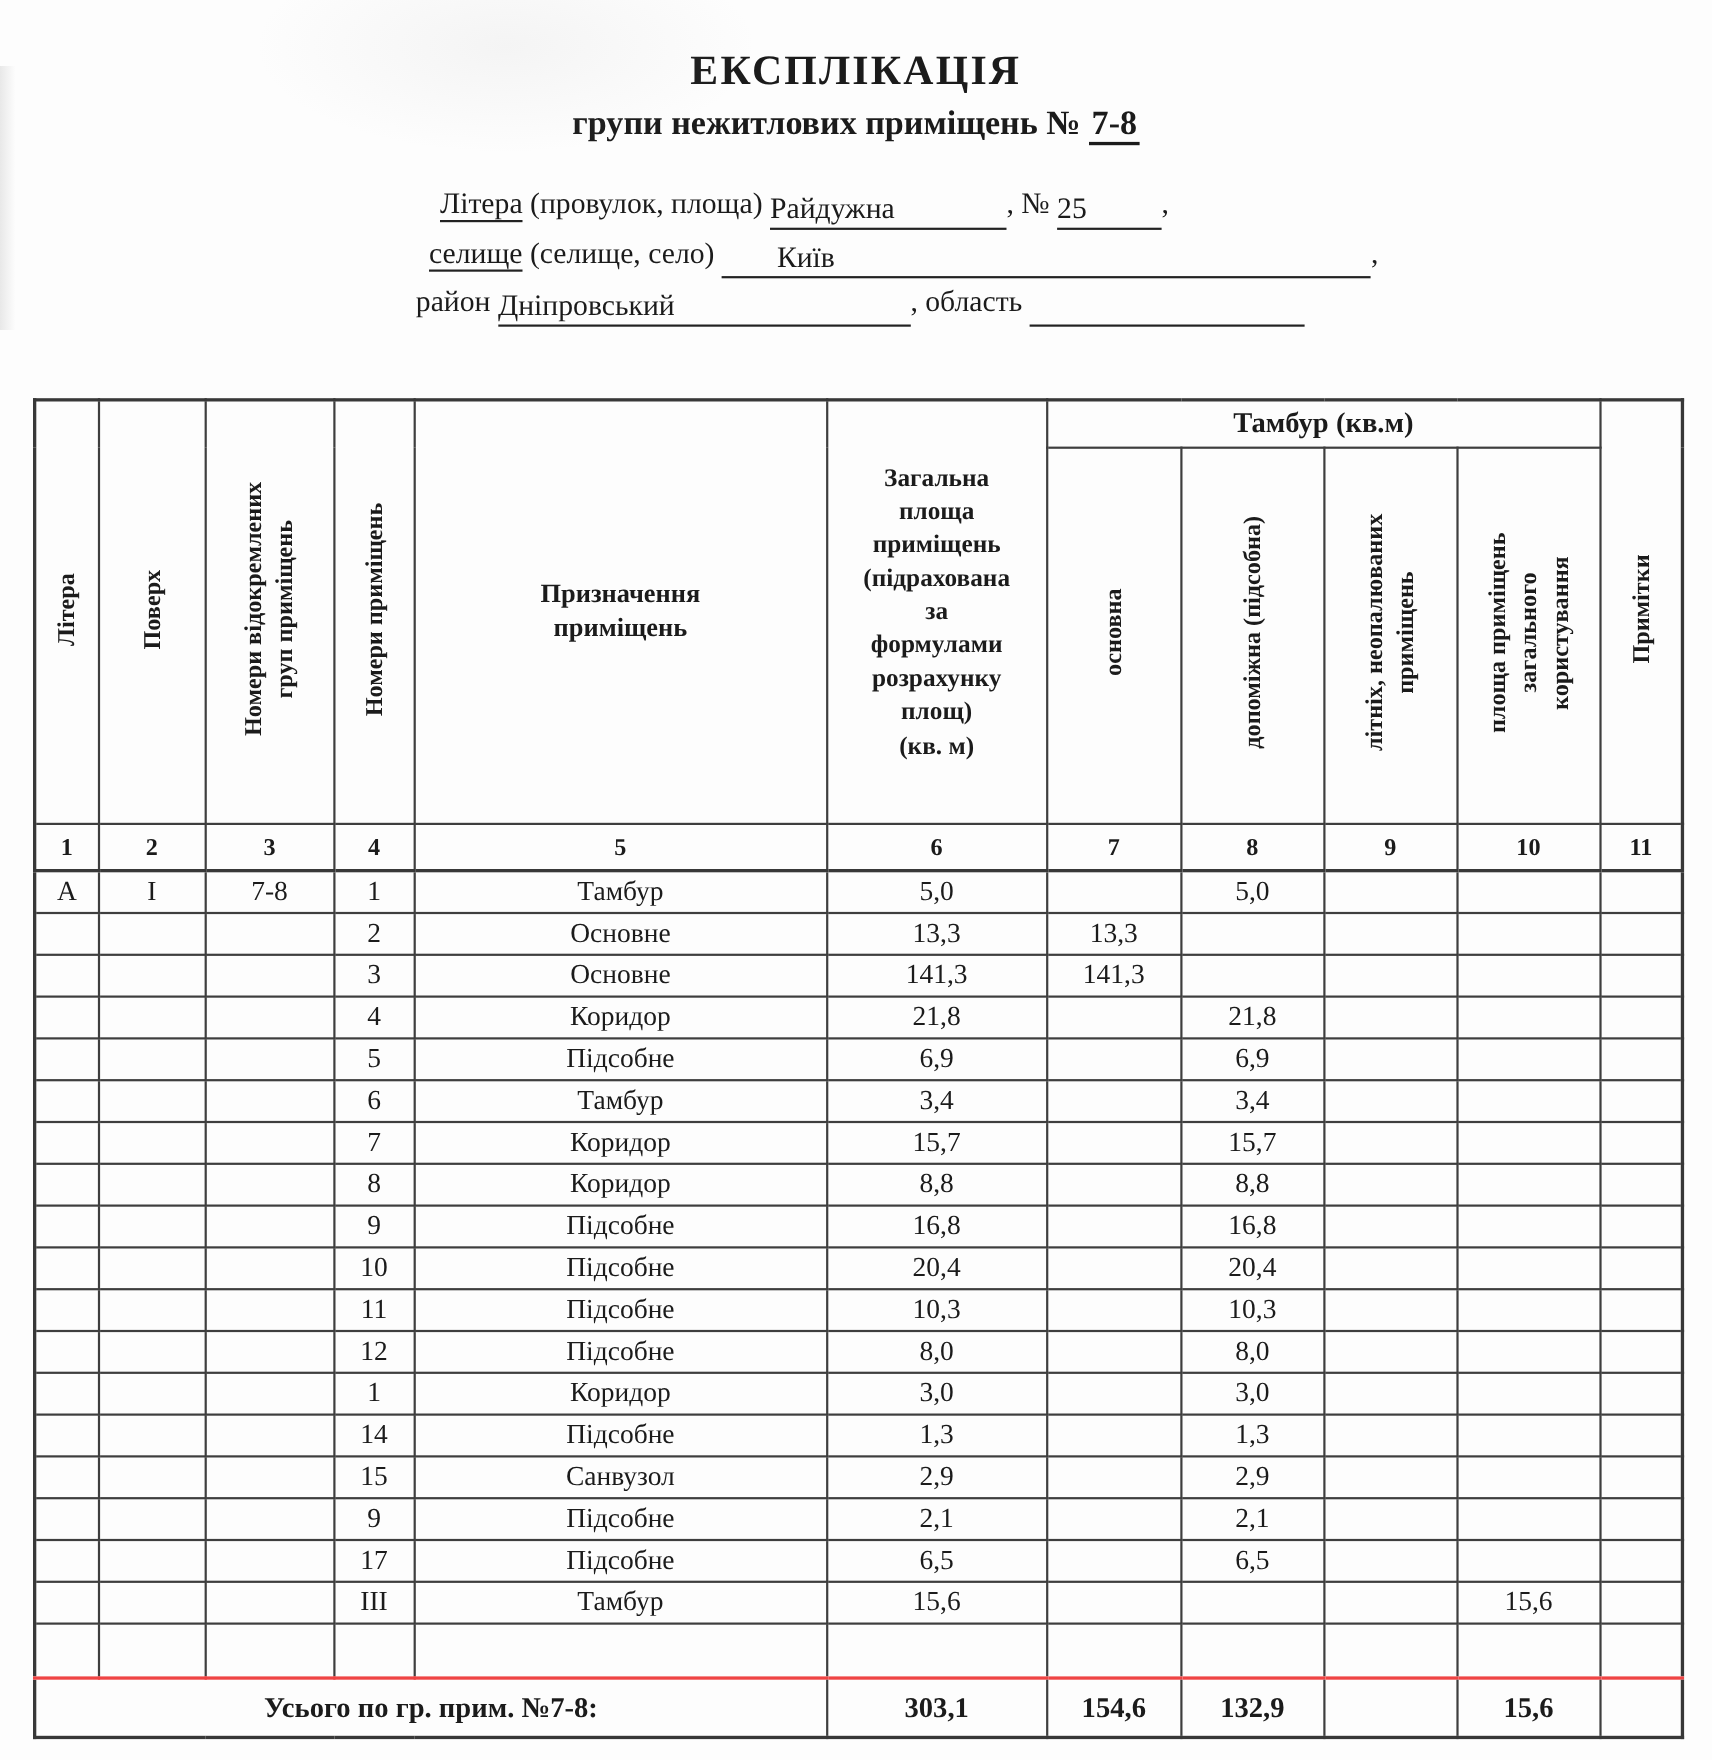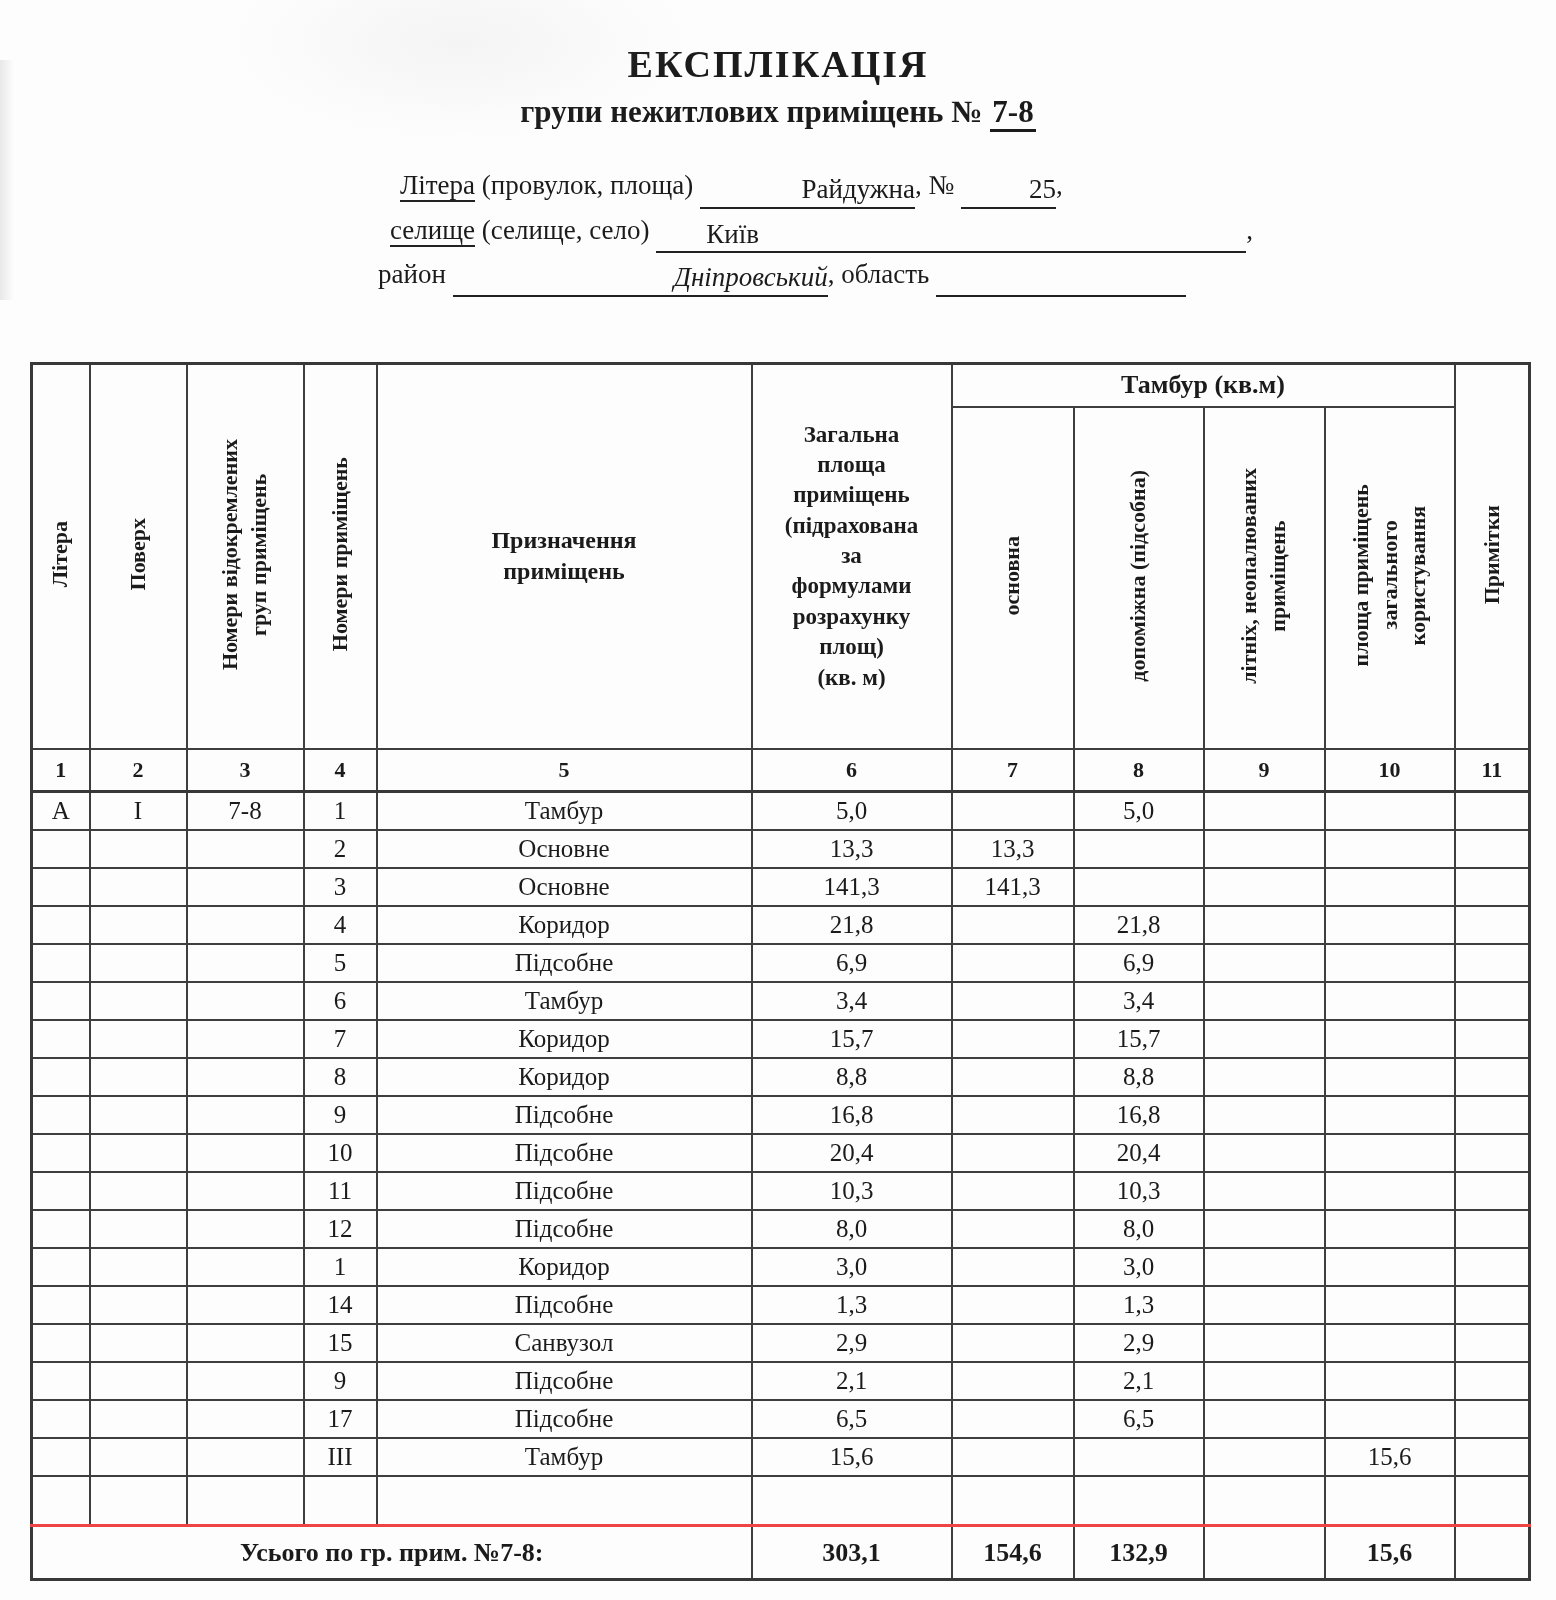--- a/index.html
+++ b/index.html
@@ -30,27 +30,27 @@
     border-bottom:3px solid #1b1b1b; padding:0 2px; margin-left:8px;
   }
 
   .address{
     margin:34px 0 0 378px; font-size:27px; line-height:1.62;
   }
   .address .row1{ padding-left:22px; }
   .address .row2{ padding-left:12px; }
   .ul-label{ border-bottom:2px solid #222; }
   .useg{
-    display:inline-block; border-bottom:2px solid #222; text-align:right;
+    display:inline-block; border-bottom:2px solid #222; text-align:left;
     vertical-align:bottom; line-height:1.25;
   }
   .seg-street{ min-width:215px; }
   .seg-no{ min-width:95px; }
   .seg-city{ min-width:540px; text-align:left; padding-left:50px; }
-  .seg-district{ min-width:375px;font-style:italic; }
+  .seg-district{ min-width:375px; }
   .seg-region{ min-width:250px; }
 
   table.expl{
     position:absolute; left:30px; top:362px;
     width:1498px; border-collapse:collapse; table-layout:fixed;
     border:3px solid #383838;
   }
   table.expl th, table.expl td{
     border:2px solid #3e3e3e; padding:0;
     text-align:center; vertical-align:middle;

